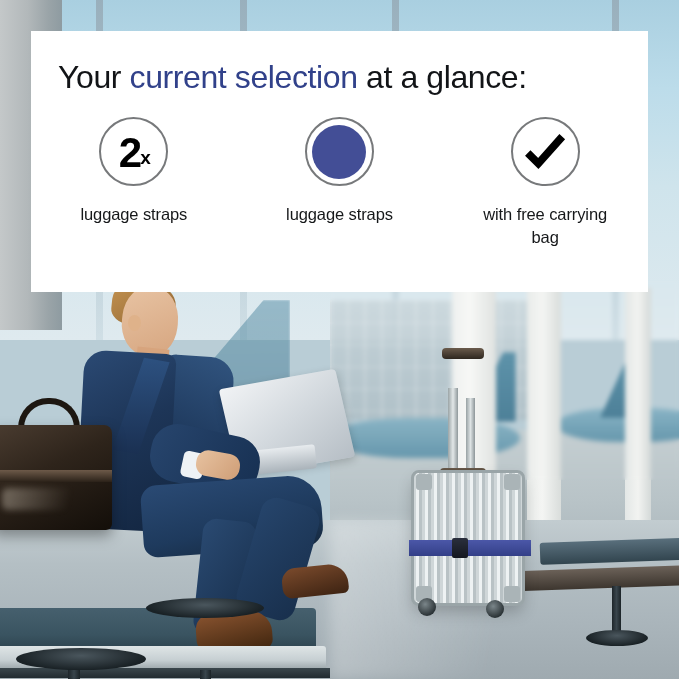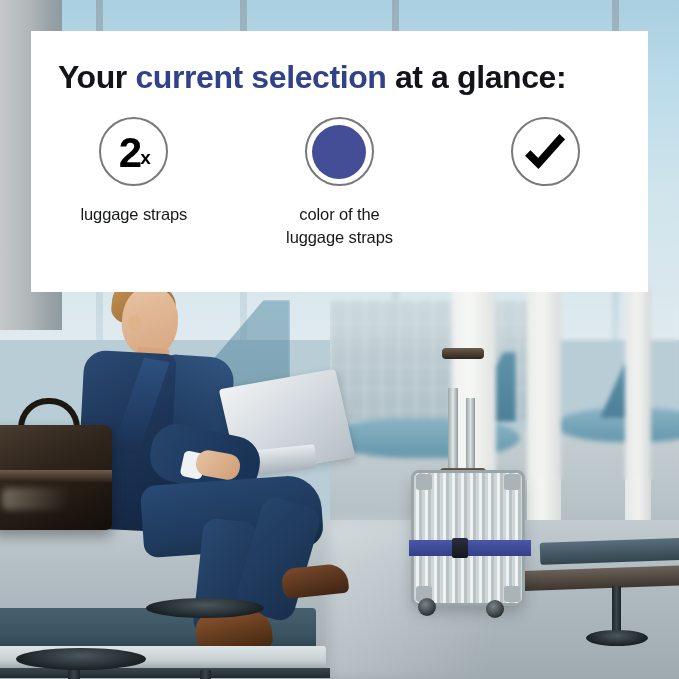--- a/index.html
+++ b/index.html
@@ -289,21 +289,21 @@
     backdrop-filter:blur(2px);
   }
 
   
   #card {
     position:absolute; left:31px; top:31px; width:617px; height:261px;
     background:#ffffff;
   }
   #heading {
     position:absolute; left:27px; top:28px;
-    font-size:32px; font-weight:bold; color:#121417;
+    font-size:32px; font-weight:normal; color:#121417;
     letter-spacing:-.4px; white-space:nowrap;
   }
   #heading .hl { color:#31418a; }
 
   .cols { position:absolute; left:0; top:86px; width:617px; display:flex; }
   .col { width:33.333%; display:flex; flex-direction:column; align-items:center; }
 
   .icon-circle {
     width:69px; height:69px; border-radius:50%;
     border:2px solid #77797b;
@@ -433,27 +433,30 @@
       <div class="cap">
         <div>luggage straps</div>
       </div>
     </div>
 
     <div class="col">
       <div class="icon-circle">
         <div class="blue-dot"></div>
       </div>
       <div class="cap">
-        <div>color of the</div>
         <div>luggage straps</div>
       </div>
     </div>
 
     <div class="col">
       <div class="icon-circle">
         <svg class="check-svg" viewBox="0 0 48 48">
           <path d="M6 25 L17 36 L42 8" fill="none" stroke="#000" stroke-width="8" stroke-linecap="butt" stroke-linejoin="miter"></path>
         </svg>
       </div>
+      <div class="cap">
+        <div>with free carrying</div>
+        <div>bag</div>
+      </div>
     </div>
 
   </div>
 </div>
 
 </body></html>

